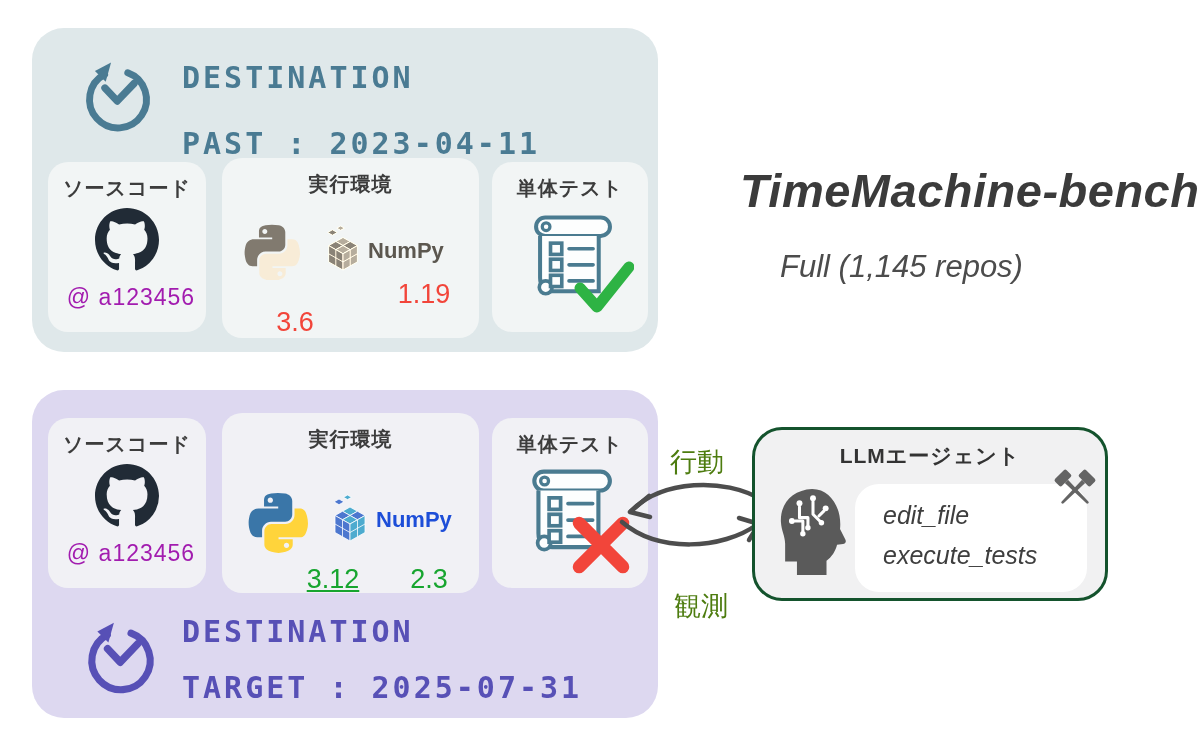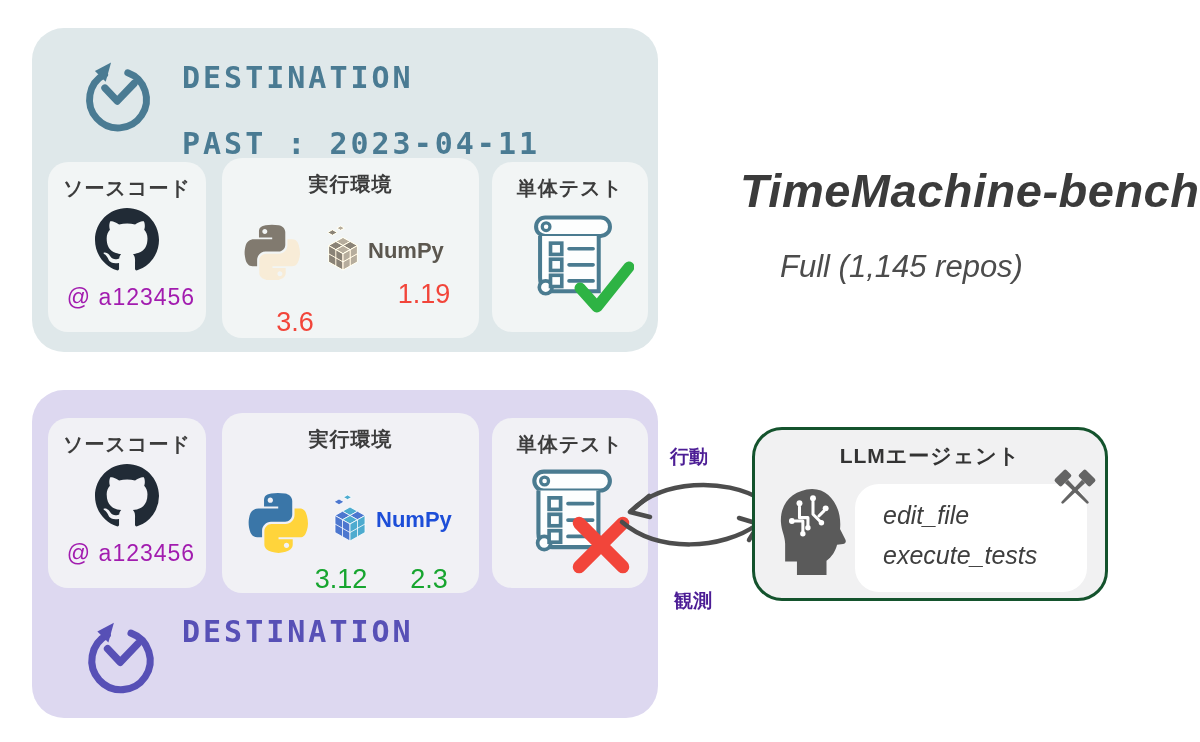--- a/index.html
+++ b/index.html
@@ -63,21 +63,21 @@
     position:absolute; top:12px; left:0; width:100%; text-align:center;
     font-size:21px; font-weight:600; color:#333; letter-spacing:1px;
   }
   #agent-head { position:absolute; left:20px; top:52px; width:76px; height:100px; color:#5a5a5a; }
   #tools-box { position:absolute; left:100px; top:54px; width:232px; height:108px; background:#ffffff; border-radius:24px; }
   .tool-line { position:absolute; left:28px; font-size:25px; font-style:italic; color:#3e3e3e; white-space:nowrap; }
   #tool-1 { top:17px; } #tool-2 { top:57px; }
   #hammers { position:absolute; left:294px; top:34px; width:52px; height:52px; color:#646464; }
 
   
-  .loop-label { position:absolute; font-size:19px; font-weight:700; color:#4c1d95; }
+  .loop-label { position:absolute; font-size:27px; font-weight:400; color:#4d7c0f; }
   #action-label { left:670px; top:444px; }
   #observation-label { left:674px; top:556px;margin-top:32px; }
   #loop-arrows { position:absolute; left:616px; top:482px; width:152px; height:74px; }
 </style>
 </head>
 <body>
 
 <svg width="0" height="0" style="position:absolute" aria-hidden="true">
   <defs>
 
@@ -226,38 +226,39 @@
       <div class="card-title">実行環境</div>
       <div class="env-new-wrap">
         <svg class="abs" style="left:26px; top:74px; width:60px; height:66px;">
             <use href="#sym-python"></use>
           </svg>
         <svg class="abs" style="left:102px; top:80px; width:52px; height:50px;">
             <use href="#sym-numpy"></use>
           </svg>
         <span class="numpy-label" style="left:154px; top:94px;">NumPy</span>
       </div>
-      <span class="ver ver-new" style="left:84px; top:151px; width:70px;">3.12</span>
+      <span class="ver ver-new" style="left:76px; top:151px; width:70px;text-decoration:underline;">3.12</span>
       <span class="ver ver-new" style="left:172px; top:151px; width:70px;">2.3</span>
     </div>
 
     <div class="card" style="left:460px; top:28px; width:156px; height:170px;">
       <div class="card-title">単体テスト</div>
       <svg class="abs" style="left:30px; top:46px; width:92px; height:94px;">
           <use href="#sym-scroll"></use>
         </svg>
       <svg class="abs" style="left:76px; top:96px; width:66px; height:62px;">
           <use href="#sym-cross"></use>
         </svg>
     </div>
 
     <svg class="abs clock" style="left:48px; top:228px; width:82px; height:82px;">
         <use href="#sym-clock"></use>
       </svg>
     <div class="digi" style="top:224px;">DESTINATION</div>
+    <div class="digi" style="top:280px;">TARGET : 2025-07-31</div>
   </div>
 
   <div class="loop-label" id="action-label">行動</div>
   <div class="loop-label" id="observation-label">観測</div>
   <svg id="loop-arrows" viewBox="0 0 152 74">
     <g fill="none" stroke="#4d4d4d" stroke-width="4.5" stroke-linecap="round" stroke-linejoin="round">
       <path d="M146 18 C 108 -5 46 -2 15 29"></path>
       <path d="M33 14 L14 30 L34 35"></path>
       <path d="M6 40 C 42 71 106 68 142 42"></path>
       <path d="M123 36 L143 42 L133 58"></path>

